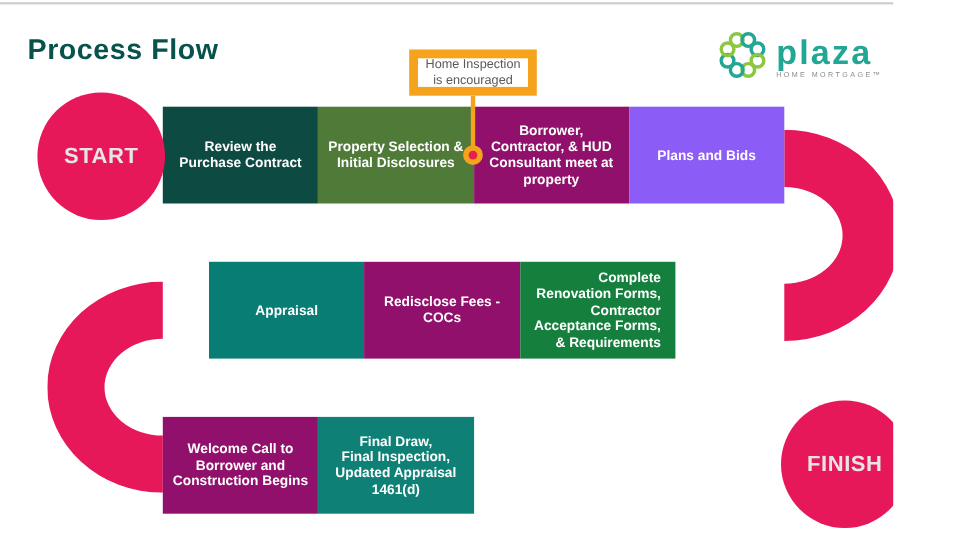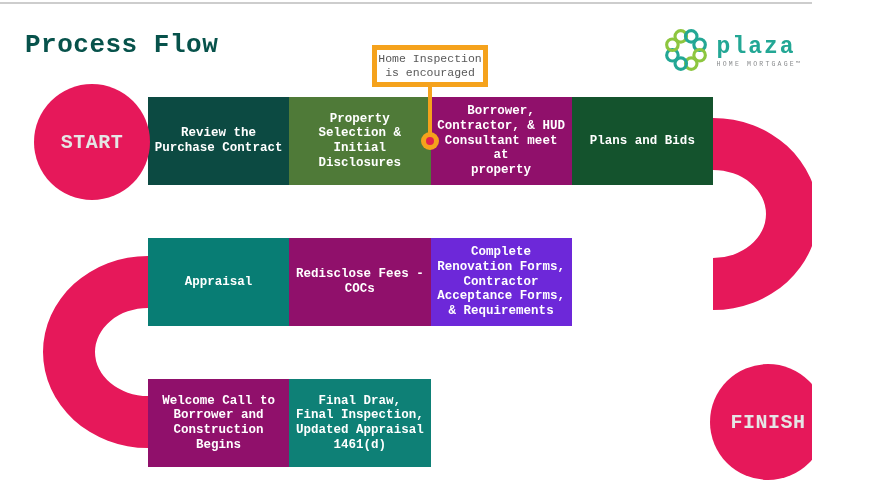--- a/index.html
+++ b/index.html
@@ -1,28 +1,28 @@
 <!DOCTYPE html>
 <html><head>
 <meta charset="utf-8">
 <style>
   html,body{margin:0;padding:0;background:#fff;}
   #stage{
     position:relative;width:812px;height:495px;background:#fff;
-    overflow:hidden;font-family:Liberation Mono, monospace;
+    overflow:hidden;font-family:Liberation Sans, sans-serif;
   }
   .topline{position:absolute;left:0;top:2px;width:877px;height:2px;background:#CDCDCD;}
   .title{
     position:absolute;left:25px;top:30px;font-size:26px;font-weight:700;
     letter-spacing:0.5px;
   }
   
   .logo{position:absolute;right:10px;top:27px;display:flex;align-items:center;gap:8px;}
   .logo-text{display:flex;flex-direction:column;line-height:1;}
-  .logo-brand{font-size:23px;font-weight:700;letter-spacing:2px;}
+  .logo-brand{font-size:31px;font-weight:700;letter-spacing:2px;}
   .logo-tagline{font-size:6.5px;letter-spacing:2.2px;margin-top:3px;font-weight:400;}
   
   .terminal{
     position:absolute;width:116px;height:116px;border-radius:50%;
     display:flex;align-items:center;justify-content:center;
     color:#e5e5e5;font-size:20px;font-weight:700;letter-spacing:0.5px;z-index:4;
   }
   #start{left:34px;top:84px;}
   #finish{left:710px;top:364px;}
   
@@ -37,21 +37,21 @@
   #row1{top:97px;} #row2{top:238px;} #row3{top:379px;}
   .step{
     width:141.25px;height:88px;box-sizing:border-box;flex:none;
     display:flex;align-items:center;justify-content:center;text-align:center;
     color:#fff;font-size:12.5px;font-weight:700;line-height:1.18;
     white-space:pre-line;padding:14px 4px;
   }
   
   .callout{
     position:absolute;left:372px;top:45px;width:116px;height:42px;
-    box-sizing:border-box;border:5px solid #ec4899;background:#fff;z-index:5;
+    box-sizing:border-box;border:8px solid #ec4899;background:#fff;z-index:5;
     display:flex;align-items:center;justify-content:center;text-align:center;
     font-size:11.5px;line-height:1.25;white-space:pre-line;font-weight:400;
   }
   .connector{position:absolute;left:428px;top:87px;width:4px;height:50px;z-index:3;}
   .marker-outer{position:absolute;left:421px;top:132px;width:18px;height:18px;border-radius:50%;z-index:4;}
   .marker-inner{position:absolute;left:426px;top:137px;width:8px;height:8px;border-radius:50%;z-index:5;}
 </style>
 </head>
 <body>
 
@@ -90,28 +90,28 @@
 
   <div class="row" id="row1">
     <div class="step" style="background-color: rgb(12, 74, 66);">Review the
 Purchase Contract</div>
     <div class="step" style="background-color: rgb(79, 122, 56);">Property Selection &amp;
 Initial Disclosures</div>
     <div class="step" style="background-color: rgb(144, 16, 107);">Borrower,
 Contractor, &amp; HUD
 Consultant meet at
 property</div>
-    <div class="step" style="background-color: #14532d;">Plans and Bids</div>
+    <div class="step" style="background-color: #8b5cf6;">Plans and Bids</div>
   </div>
 
   <div class="row" id="row2">
-    <div class="step" style="background-color: rgb(8, 125, 116);">Appraisal</div>
+    <div class="step" style="background-color: rgb(8, 125, 116); margin-left: 42px;">Appraisal</div>
     <div class="step" style="background-color: rgb(144, 16, 107);">Redisclose Fees -
 COCs</div>
-    <div class="step" style="background-color: #6d28d9;">Complete
+    <div class="step" style="background-color: #15803d; text-align: right;">Complete
 Renovation Forms,
 Contractor
 Acceptance Forms,
 &amp; Requirements</div>
   </div>
 
   <div class="row" id="row3">
     <div class="step" style="background-color: rgb(144, 16, 107);">Welcome Call to
 Borrower and
 Construction Begins</div>

